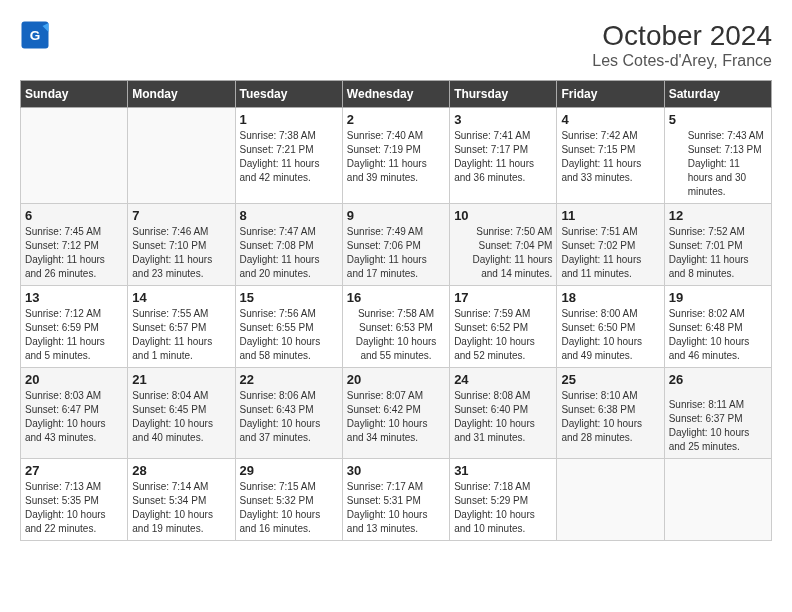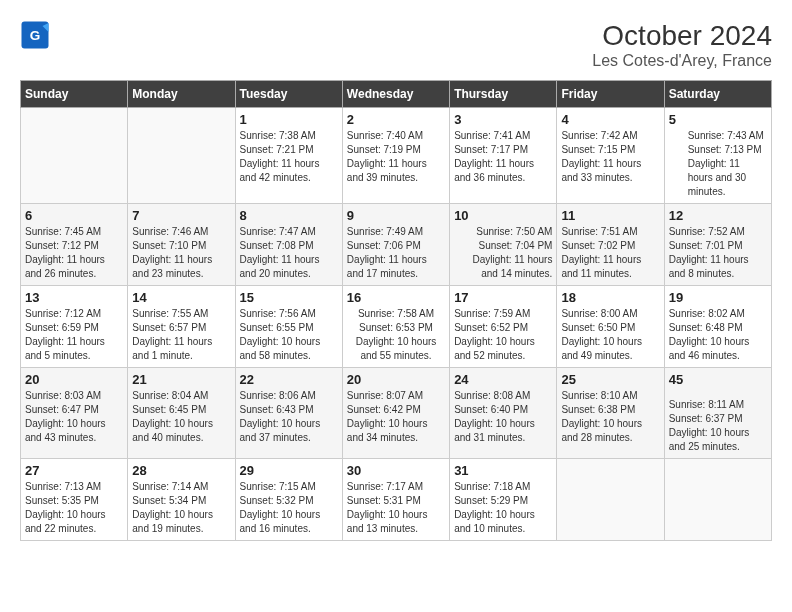--- a/index.html
+++ b/index.html
@@ -262,21 +262,21 @@
 Sunset: 6:40 PM
 Daylight: 10 hours and 31 minutes.</div>
         </td>
         <td>
           <div class="day-number">25</div>
           <div class="day-info" style="white-space: pre-line;">Sunrise: 8:10 AM
 Sunset: 6:38 PM
 Daylight: 10 hours and 28 minutes.</div>
         </td>
         <td>
-          <div class="day-number">45</div>
+          <div class="day-number">26</div>
           <div class="day-info" style="white-space: pre-line; margin-top: 11px;">Sunrise: 8:11 AM
 Sunset: 6:37 PM
 Daylight: 10 hours and 25 minutes.</div>
         </td>
       </tr>
       <tr>
         <td>
           <div class="day-number">27</div>
           <div class="day-info" style="white-space: pre-line;">Sunrise: 7:13 AM
 Sunset: 5:35 PM

